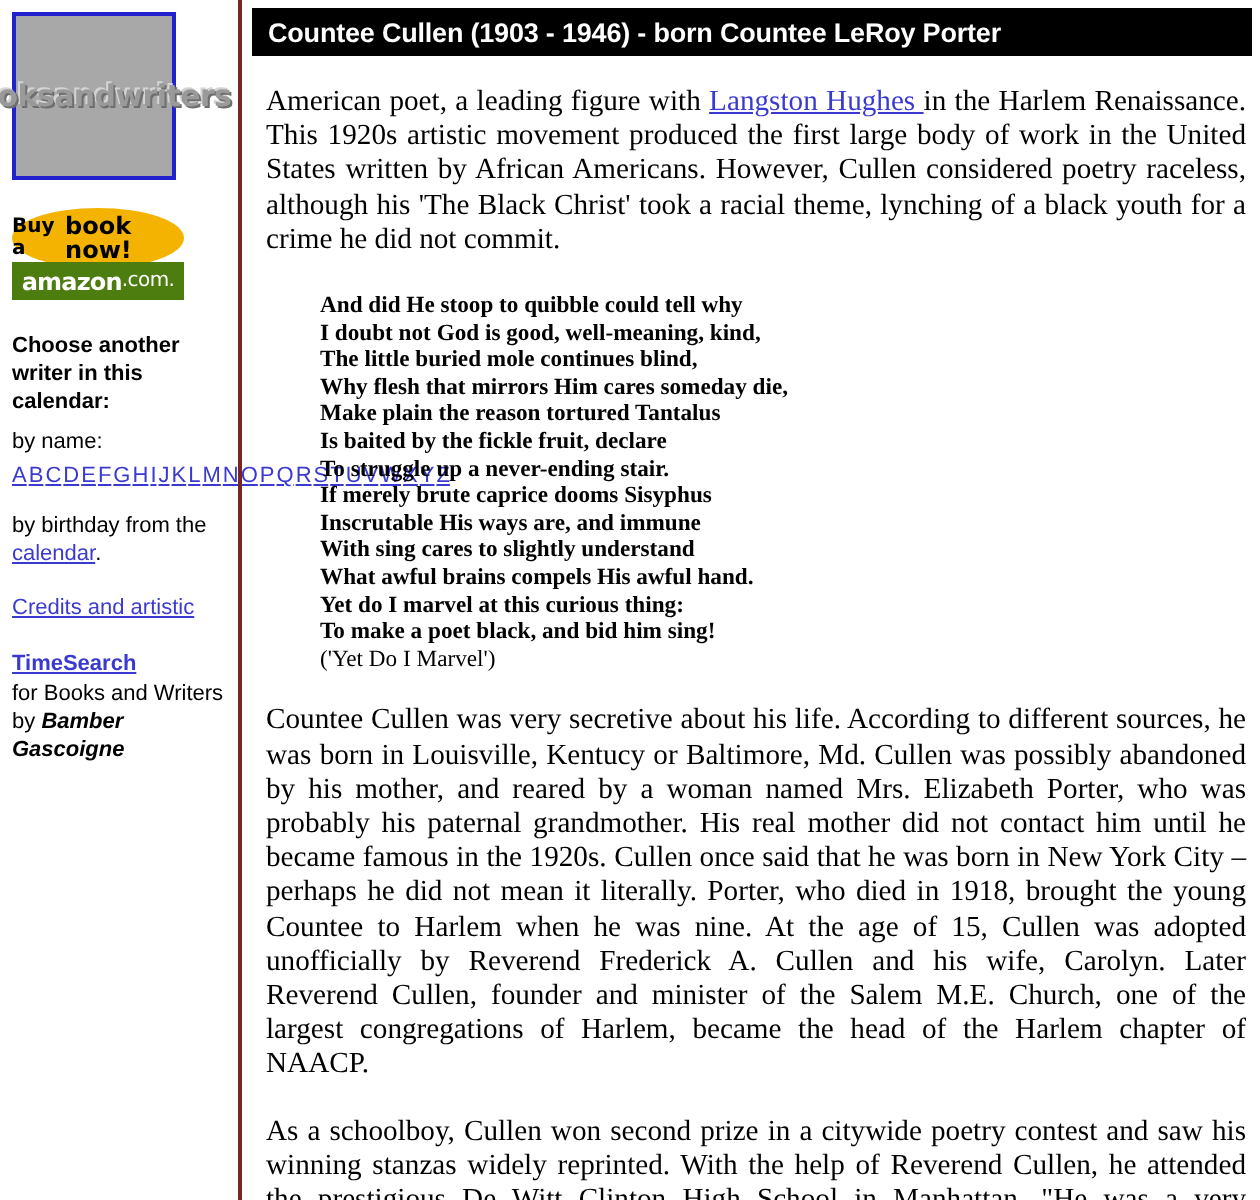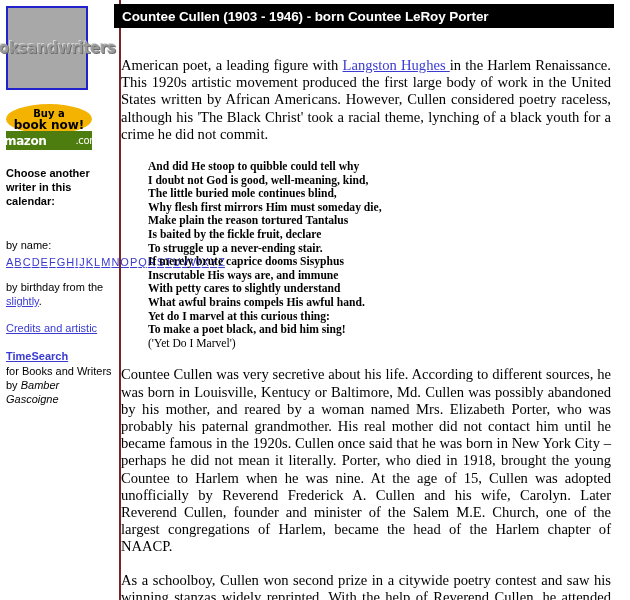--- a/index.html
+++ b/index.html
@@ -65,21 +65,21 @@
     width: 90px;
     margin-bottom: 16px;
     cursor: pointer;
   }
   .amz-oval {
     width: 86px;
     height: 30px;
     background: #f3b300;
     border-radius: 50%;
     display: flex;
-    flex-direction: column;
+    flex-direction: row;
     align-items: center;
     justify-content: center;
     font-family: "DejaVu Sans", sans-serif;
     font-weight: bold;
     color: #000;
     box-sizing: border-box;
   }
   .amz-l1 { font-size: 10px; line-height: 11px; }
   .amz-l2 { font-size: 12px; line-height: 12px; }
   .amz-bar {
@@ -96,30 +96,29 @@
     font-family: "DejaVu Sans", sans-serif;
     font-weight: bold;
     font-size: 12px;
     letter-spacing: -0.4px;
   }
   .amz-bar .s {
     color: #fff;
     font-family: "DejaVu Sans", sans-serif;
     font-size: 10px;
     letter-spacing: -0.3px;
-    padding-left: 29px;
   }
 
   .sb-head {
     font-family: "Liberation Sans", sans-serif;
     font-weight: bold;
     font-size: 11px;
     line-height: 14px;
     color: #000;
-    margin-bottom: 30px;
+    margin-bottom: 6px;
     width: 108px;
   }
   .sb-text {
     font-family: "Liberation Sans", sans-serif;
     font-size: 11px;
     line-height: 14px;
     color: #000;
   }
   .sb-gap { height: 10px; }
   .alpha {
@@ -140,26 +139,26 @@
     color: #3a3ad0;
     text-decoration: underline;
   }
   .sb-link-bold {
     font-family: "Liberation Sans", sans-serif;
     font-size: 11px;
     font-weight: bold;
     color: #3a3ad0;
     text-decoration: underline;
   }
-  .sb-italic { font-style: italic; }
+  .sb-italic { font-style: italic; font-weight: bold; }
 
   
   .content {
     position: absolute;
-    left: 114px;
+    left: 126px;
     top: 0;
     width: 500px;
     height: 600px;
     box-sizing: border-box;
   }
   .titlebar {
     margin-top: 4px;
     background: #000000;
     height: 24px;
     display: flex;
@@ -175,21 +174,21 @@
     letter-spacing: -0.1px;
   }
   .para {
     font-family: "Liberation Serif", serif;
     font-size: 14.6px;
     line-height: 17.2px;
     text-align: justify;
     color: #000;
     margin: 0 3px 0 7px;
   }
-  .p-intro { margin-top: 29px; }
+  .p-intro { margin-top: 15px; }
   .p-body  { margin-top: 16px; }
   .para a {
     color: #3a3ad0;
     text-decoration: underline;
   }
   .poem {
     margin: 17px 0 0 34px;
     font-family: "Liberation Serif", serif;
     font-weight: bold;
     font-size: 11.6px;
@@ -228,21 +227,21 @@
     <div class="sb-head">Choose another writer in this calendar:</div>
 
     <div class="sb-text">by name:</div>
 
     <div class="alpha">
       <a href="#">A</a><a href="#">B</a><a href="#">C</a><a href="#">D</a><a href="#">E</a><a href="#">F</a><a href="#">G</a><a href="#">H</a><a href="#">I</a><a href="#">J</a><a href="#">K</a><a href="#">L</a><a href="#">M</a><a href="#">N</a><a href="#">O</a><a href="#">P</a><a href="#">Q</a><a href="#">R</a><a href="#">S</a><a href="#">T</a><a href="#">U</a><a href="#">V</a><a href="#">W</a><a href="#">X</a><a href="#">Y</a><a href="#">Z</a>
     </div>
 
     <div class="sb-gap"></div>
 
-    <div class="sb-text"><span>by birthday from the </span><a href="#" class="sb-link">slightly</a><span>.</span></div>
+    <div class="sb-text"><span>by birthday from the </span><a href="#" class="sb-link">calendar</a><span>.</span></div>
 
     <div class="sb-gap"></div>
 
     <div><a href="#" class="sb-link">Credits and artistic</a></div>
 
     <div class="sb-gap"></div>
 
     <div><a href="#" class="sb-link-bold">TimeSearch</a></div>
     <div class="sb-text">for Books and Writers</div>
     <div class="sb-text"><span>by </span><span class="sb-italic">Bamber Gascoigne</span></div>
@@ -256,27 +255,27 @@
     <div class="titlebar">
       <span>Countee Cullen (1903 - 1946) - born Countee LeRoy Porter</span>
     </div>
 
     <p class="para p-intro"><span>American poet, a leading figure with </span><a href="#">Langston Hughes </a><span>in the Harlem Renaissance. This 1920s artistic movement produced the first large body of work in the United States written by African Americans. However, Cullen considered poetry raceless, although his 'The Black Christ' took a racial theme, lynching of a black youth for a crime he did not commit.</span></p>
 
     <div class="poem">
       <div>And did He stoop to quibble could tell why</div>
       <div>I doubt not God is good, well-meaning, kind,</div>
       <div>The little buried mole continues blind,</div>
-      <div>Why flesh first mirrors Him must someday die,</div>
+      <div>Why flesh that mirrors Him cares someday die,</div>
       <div>Make plain the reason tortured Tantalus</div>
       <div>Is baited by the fickle fruit, declare</div>
       <div>To struggle up a never-ending stair.</div>
       <div>If merely brute caprice dooms Sisyphus</div>
       <div>Inscrutable His ways are, and immune</div>
-      <div>With petty cares to slightly understand</div>
+      <div>With sing cares to slightly understand</div>
       <div>What awful brains compels His awful hand.</div>
       <div>Yet do I marvel at this curious thing:</div>
       <div>To make a poet black, and bid him sing!</div>
       <div class="src">('Yet Do I Marvel')</div>
     </div>
 
     <p class="para p-body">Countee Cullen was very secretive about his life. According to different sources, he was born in Louisville, Kentucy or Baltimore, Md. Cullen was possibly abandoned by his mother, and reared by a woman named Mrs. Elizabeth Porter, who was probably his paternal grandmother. His real mother did not contact him until he became famous in the 1920s. Cullen once said that he was born in New York City – perhaps he did not mean it literally. Porter, who died in 1918, brought the young Countee to Harlem when he was nine. At the age of 15, Cullen was adopted unofficially by Reverend Frederick A. Cullen and his wife, Carolyn. Later Reverend Cullen, founder and minister of the Salem M.E. Church, one of the largest congregations of Harlem, became the head of the Harlem chapter of NAACP.</p>
 
     <p class="para p-body"><span>As a schoolboy, Cullen won second prize in a citywide poetry contest and saw his winning stanzas widely reprinted. With the help of Reverend Cullen, he attended the prestigious De Witt Clinton High School in Manhattan. "He was a very energetic extrovert with a fairly high academic standing," one of his former classmates recalled. Many of Cullen's early poems appeared in the school literary magazine, </span></p>
 

